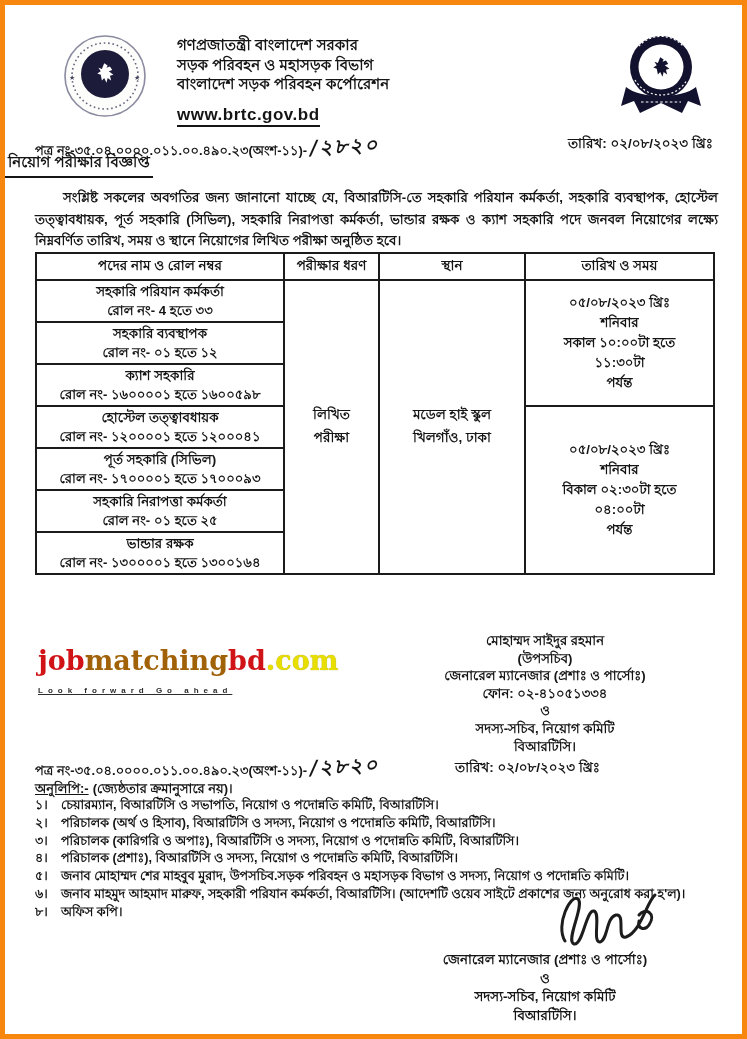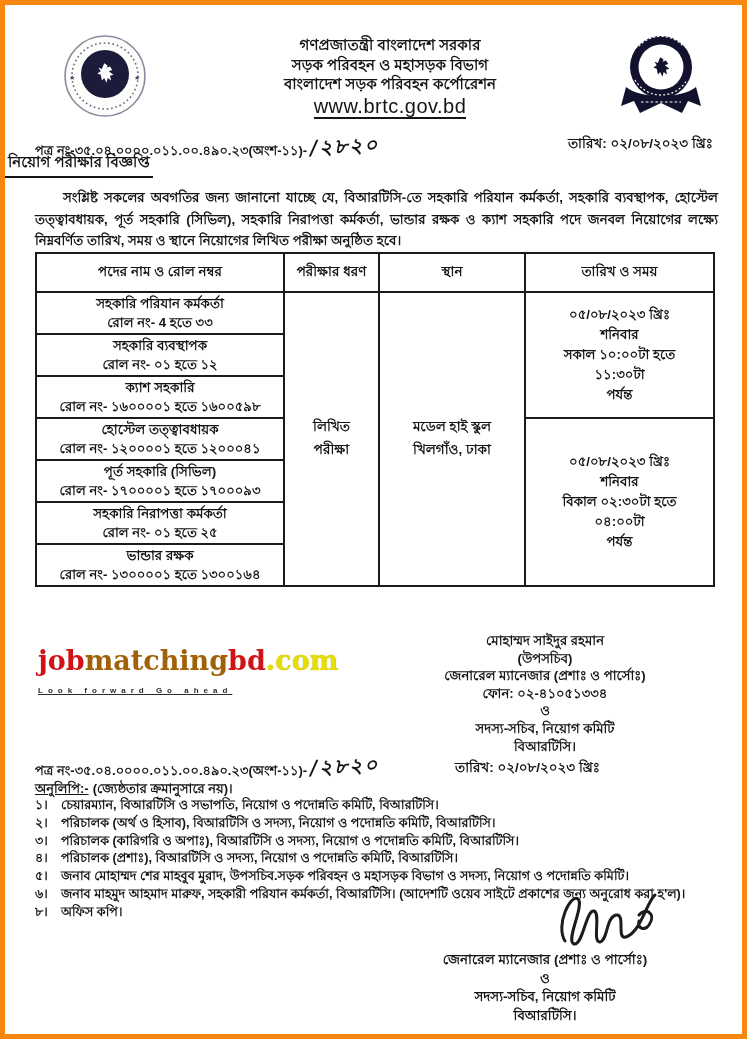--- a/index.html
+++ b/index.html
@@ -10,24 +10,24 @@
     position:relative;
     width:747px; height:1039px;
     border:5px solid #f7870e;
     background:#ffffff;
     overflow:hidden;
   }
 
   
   .seal-left  { position:absolute; left:52px; top:28px; }
   .seal-right { position:absolute; left:605px; top:26px; }
-  .hdr-center { position:absolute; left:185px; top:30px; width:400px; text-align:center; }
+  .hdr-center { position:absolute; left:172px; top:30px; width:400px; }
   .hdr-line   { font-size:15px; font-weight:700; line-height:19.5px; }
-  .hdr-site   { display:inline-block; font-size:20px; font-weight:400; letter-spacing:.5px;
-                border-bottom:2px solid #151515; margin-top:2px; line-height:21px; }
+  .hdr-site   { display:inline-block; font-size:17px; font-weight:700; letter-spacing:.5px;
+                border-bottom:2px solid #151515; margin-top:10px; line-height:21px; }
 
   
   .ref-row1 { position:absolute; left:30px; top:128px; width:678px;
               display:flex; justify-content:space-between; align-items:flex-start; }
   .memo-txt { font-size:13px; font-weight:700; }
   .hand     { display:inline-block; font-family:"DejaVu Serif",serif; font-style:italic;
               font-weight:700; font-size:20px; letter-spacing:2px;
               transform:rotate(-3deg) translateY(-2px); margin-left:3px; }
   .date-txt { font-size:13.5px; font-weight:700; }
 
@@ -36,21 +36,21 @@
   .doc-title  { display:inline-block; font-size:15px; font-weight:800;
                 border-bottom:2px solid #151515; padding:0 3px 1px 3px; }
   .body-para  { position:absolute; left:30px; top:182px; width:683px;
                 font-size:13.3px; font-weight:600; line-height:21.5px;
                 text-align:justify; text-indent:28px; }
 
   
   table.exam { position:absolute; left:30px; top:247px; width:678px;
                border-collapse:collapse; table-layout:fixed; }
   table.exam th, table.exam td { border:2px solid #1b1b1b; text-align:center; vertical-align:middle; }
-  table.exam th { height:26px; font-size:13.5px; font-weight:800; padding:7px 2px; }
+  table.exam th { height:26px; font-size:13.5px; font-weight:800; padding:1px 2px; }
   table.exam tr.datarow { height:40px;margin-left:18px; }
   td.pos  { padding:1px 2px; }
   .pname  { display:block; font-size:13.4px; font-weight:800; line-height:19px; }
   .proll  { display:block; font-size:13.2px; font-weight:700; line-height:19px; }
   td.mid  { font-size:13.5px; font-weight:800; padding:12px 10px; }
   td.sched{ font-size:13.3px; font-weight:800; padding:0 24px; }
   td.sched span { display:block; line-height:20px; }
 
   
   .watermark { position:absolute; left:33px; top:642px; width:265px; text-align:left; }

